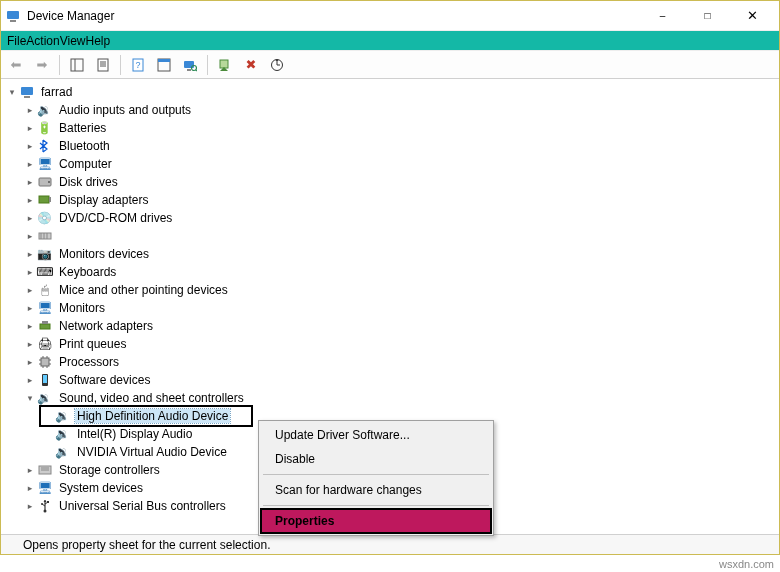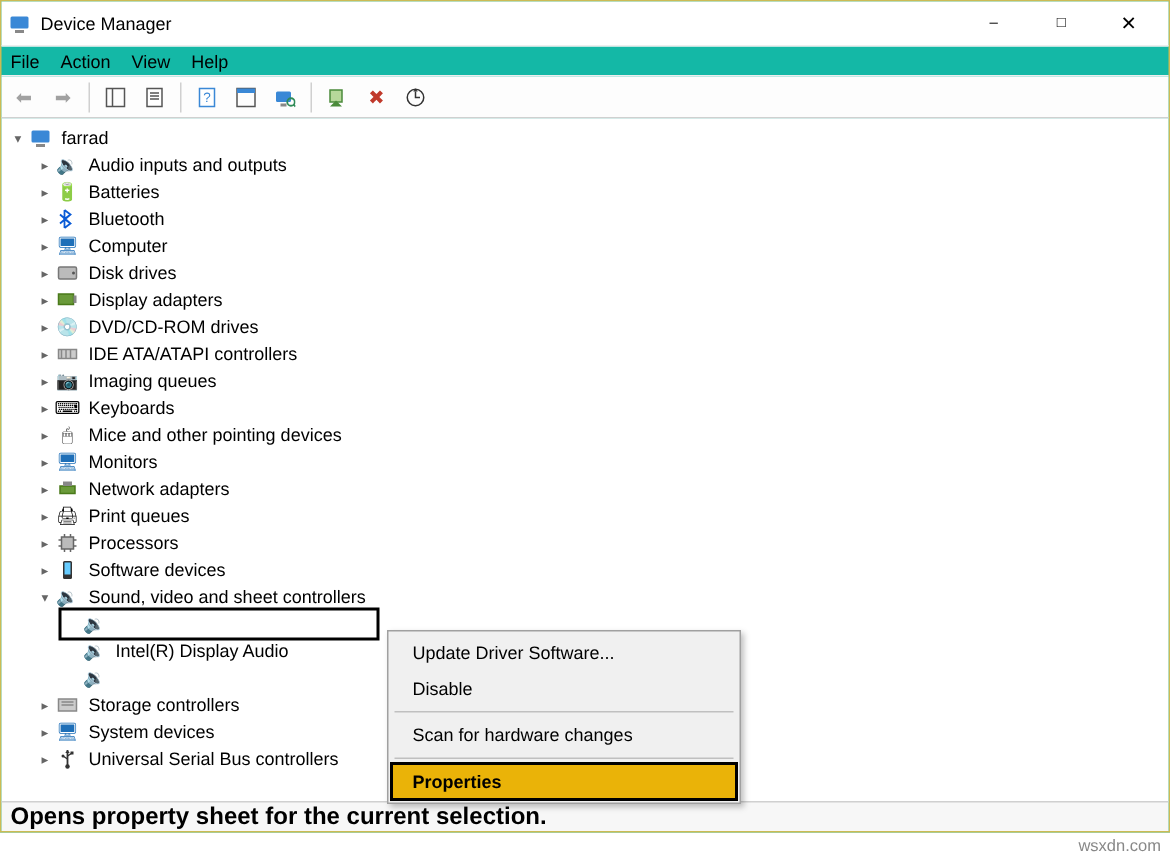--- a/index.html
+++ b/index.html
@@ -41,21 +41,20 @@
     display:flex; align-items:center; justify-content:center;
     font-family: "Segoe UI Symbol", sans-serif;
     font-size: 10px;
   }
   .win-btn.close { font-size: 13px; }
   .menubar {
     height: 20px;
     display: flex;
     align-items: center;
     padding: 0 6px;
-    gap: 14px;
     font-size: 12px;
     border-bottom: 1px solid #eee;
   }
   .menubar span { cursor: default; }
   .toolbar {
     height: 28px;
     display: flex;
     align-items: center;
     padding: 2px 4px;
     gap: 4px;
@@ -122,33 +121,32 @@
     font-size: 12px;
   }
   .ctx-item {
     padding: 5px 14px;
     cursor: default;
   }
   .ctx-sep {
     height: 1px; background: #c0c0c0; margin: 3px 2px;
   }
   .ctx-item.selected {
-    background: #eab308;
+    background: #be185d;
     font-weight: bold;
     outline: 2px solid #000;
     outline-offset: -1px;
   }
   .statusbar {
     height: 20px;
     display:flex; align-items:center;
-    padding: 0 6px;
-    font-size: 16px;
+    padding: 0 22px;
+    font-size: 12px;
     border-top: 1px solid #d0d0d0;
     background: #f7f7f7;
-    font-weight: bold;
   }
   .watermark {
     position: absolute;
     right: 6px;
     bottom: 2px;
     font-size: 11px;
     color: #888;
   }
   
   .ic-monitor { color:#1e6fb8; }
@@ -323,28 +321,27 @@
                 <div class="node">
               <span class="twisty">▸</span>
               <span class="node-icon ic-drive">
                 <svg width="14" height="12" viewBox="0 0 14 12">
                       <rect x="1" y="3" width="12" height="6" fill="#ccc" stroke="#888"></rect>
                       <line x1="3" y1="3" x2="3" y2="9" stroke="#888"></line>
                       <line x1="6" y1="3" x2="6" y2="9" stroke="#888"></line>
                       <line x1="9" y1="3" x2="9" y2="9" stroke="#888"></line>
                     </svg>
               </span>
-              <span class="node-label">IDE ATA/ATAPI controllers</span>
             </div>
               </li>
             <li>
                 <div class="node">
               <span class="twisty">▸</span>
               <span class="node-icon">📷</span>
-              <span class="node-label">Imaging queues</span>
+              <span class="node-label">Monitors devices</span>
             </div>
               </li>
             <li>
                 <div class="node">
               <span class="twisty">▸</span>
               <span class="node-icon">⌨</span>
               <span class="node-label">Keyboards</span>
             </div>
               </li>
             <li>
@@ -416,33 +413,35 @@
               <div class="node">
                 <span class="twisty">▾</span>
                 <span class="node-icon ic-audio">🔉</span>
                 <span class="node-label">Sound, video and sheet controllers</span>
               </div>
               <ul>
                 <li>
                     <div class="node selected highlighted" style="width:210px">
                   <span class="twisty empty">▸</span>
                   <span class="node-icon ic-audio">🔉</span>
+                  <span class="node-label">High Definition Audio Device</span>
                 </div>
                   </li>
                 <li>
                     <div class="node">
                   <span class="twisty empty">▸</span>
                   <span class="node-icon ic-audio">🔉</span>
                   <span class="node-label">Intel(R) Display Audio</span>
                 </div>
                   </li>
                 <li>
                     <div class="node">
                   <span class="twisty empty">▸</span>
                   <span class="node-icon ic-audio">🔉</span>
+                  <span class="node-label">NVIDIA Virtual Audio Device</span>
                 </div>
                   </li>
               </ul>
             </li>
 
             <li>
                 <div class="node">
               <span class="twisty">▸</span>
               <span class="node-icon ic-drive">
                 <svg width="14" height="12" viewBox="0 0 14 12">

